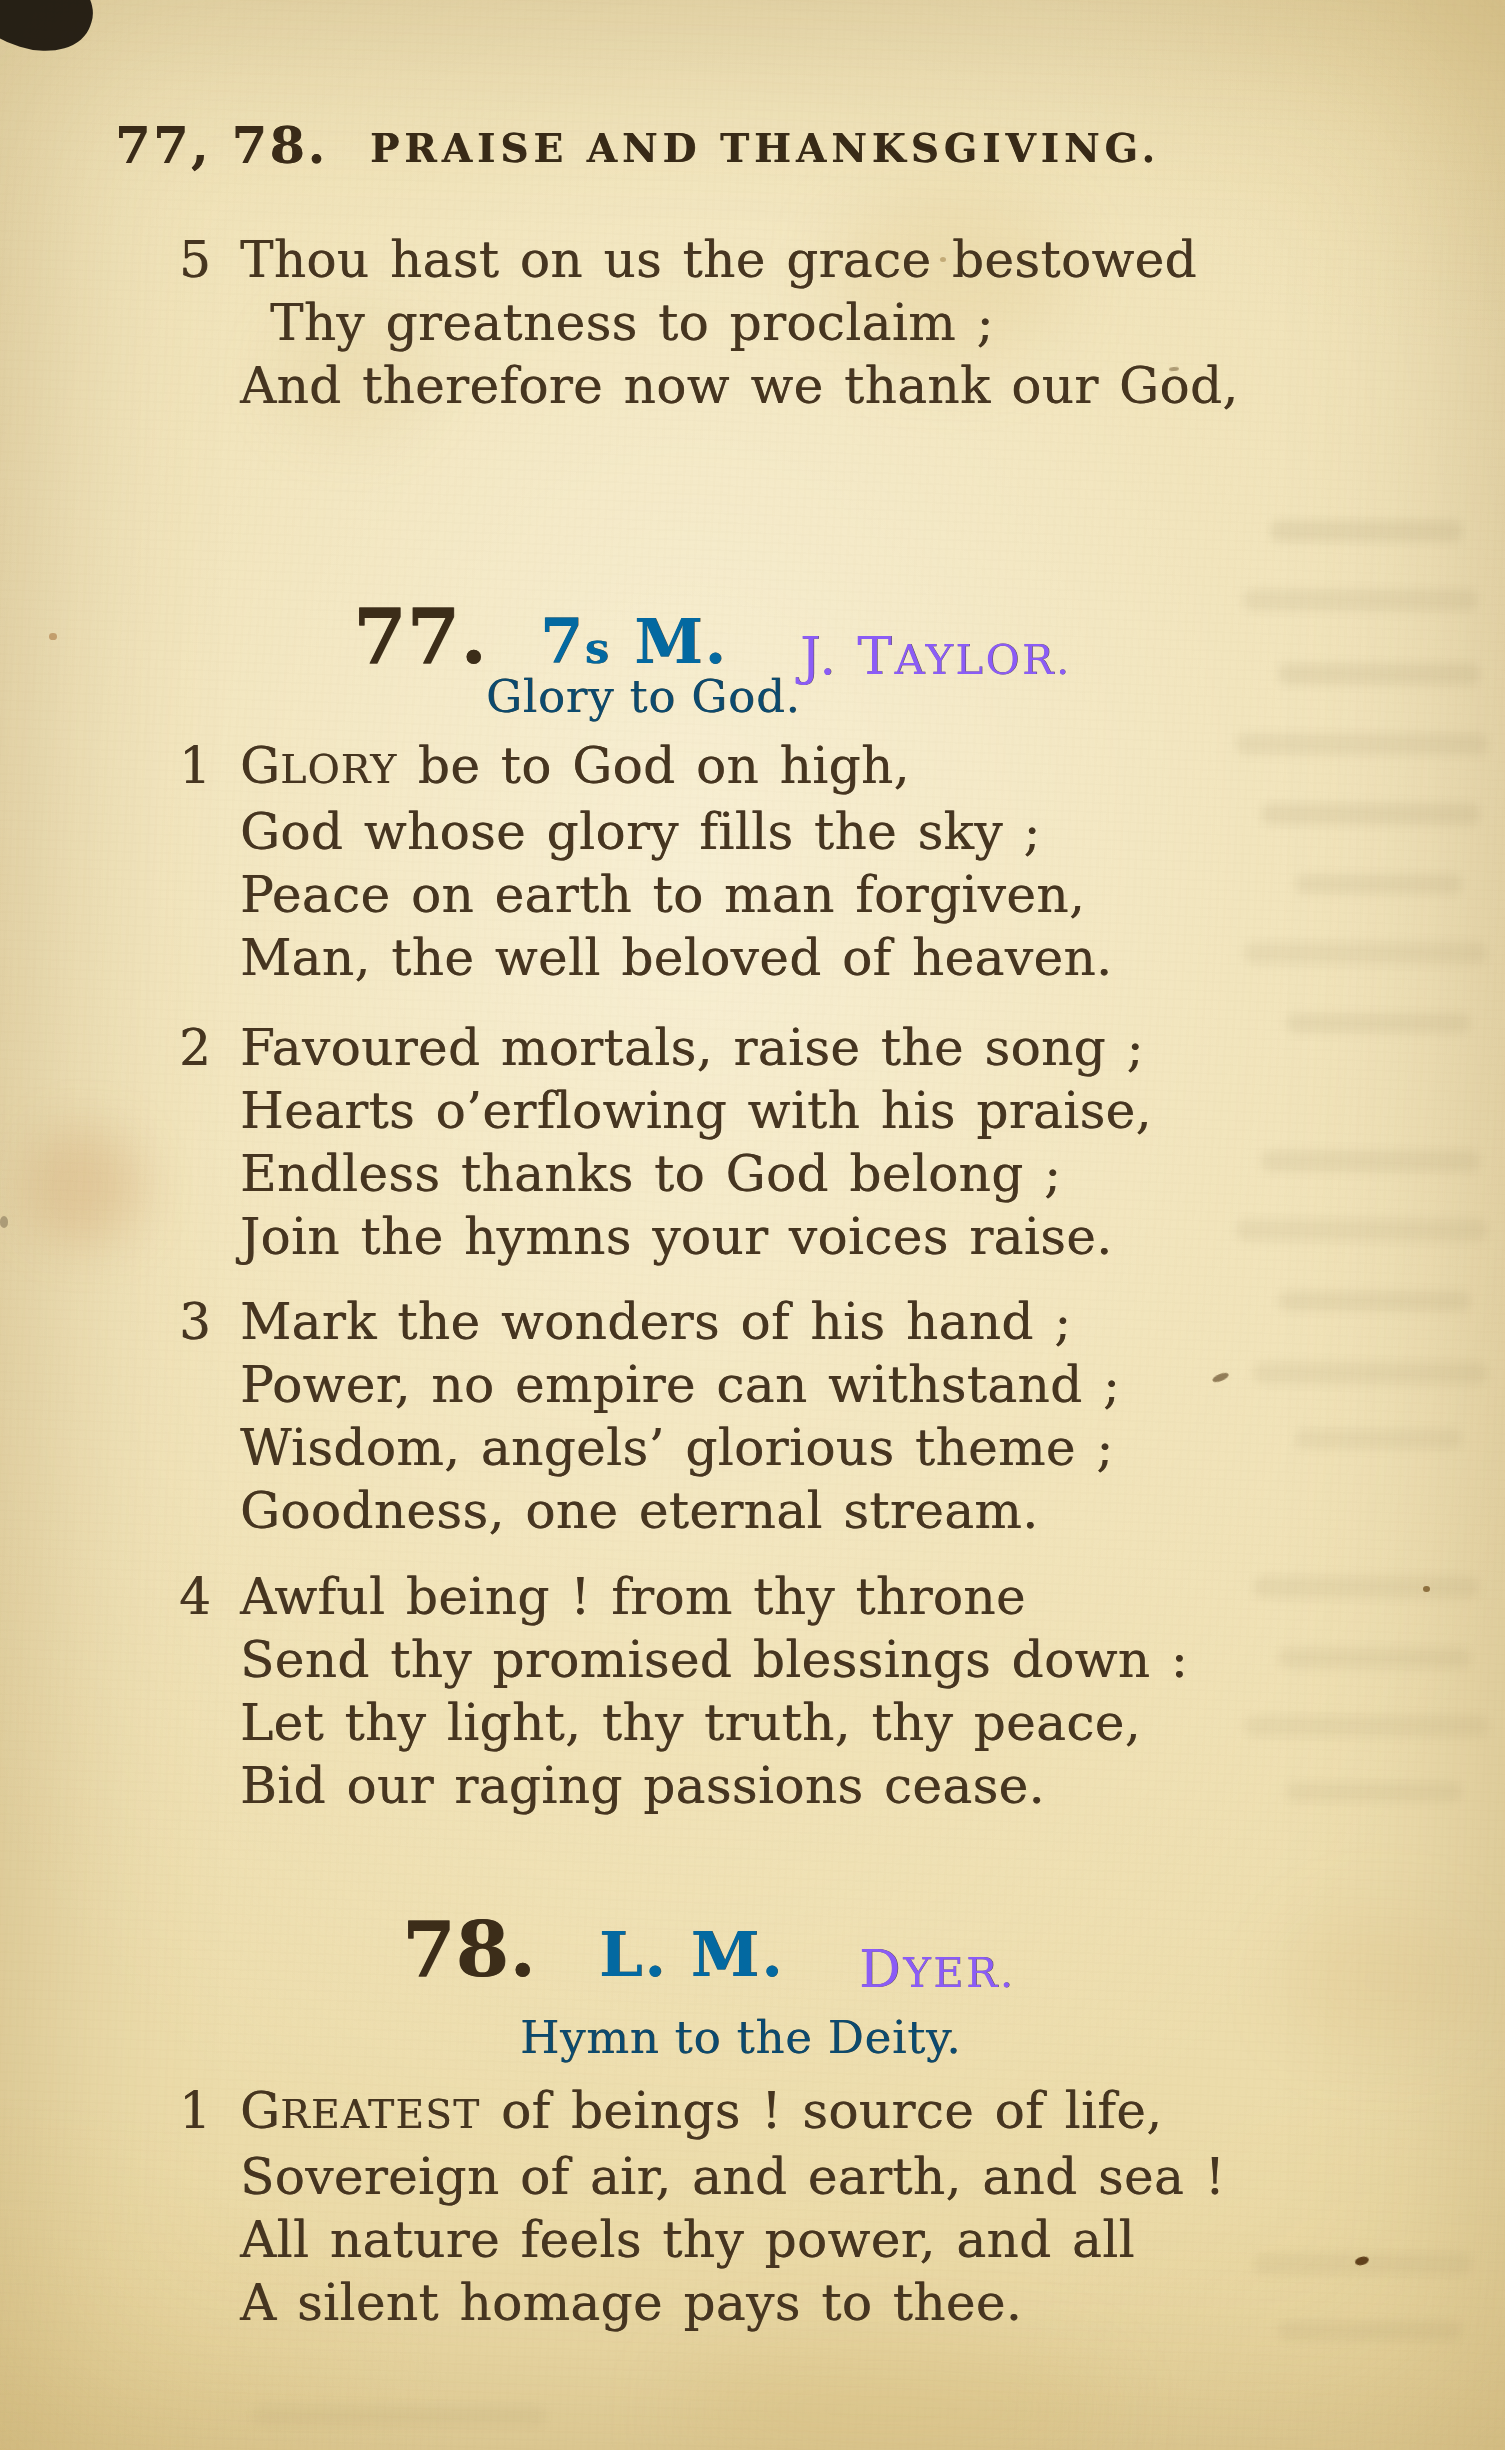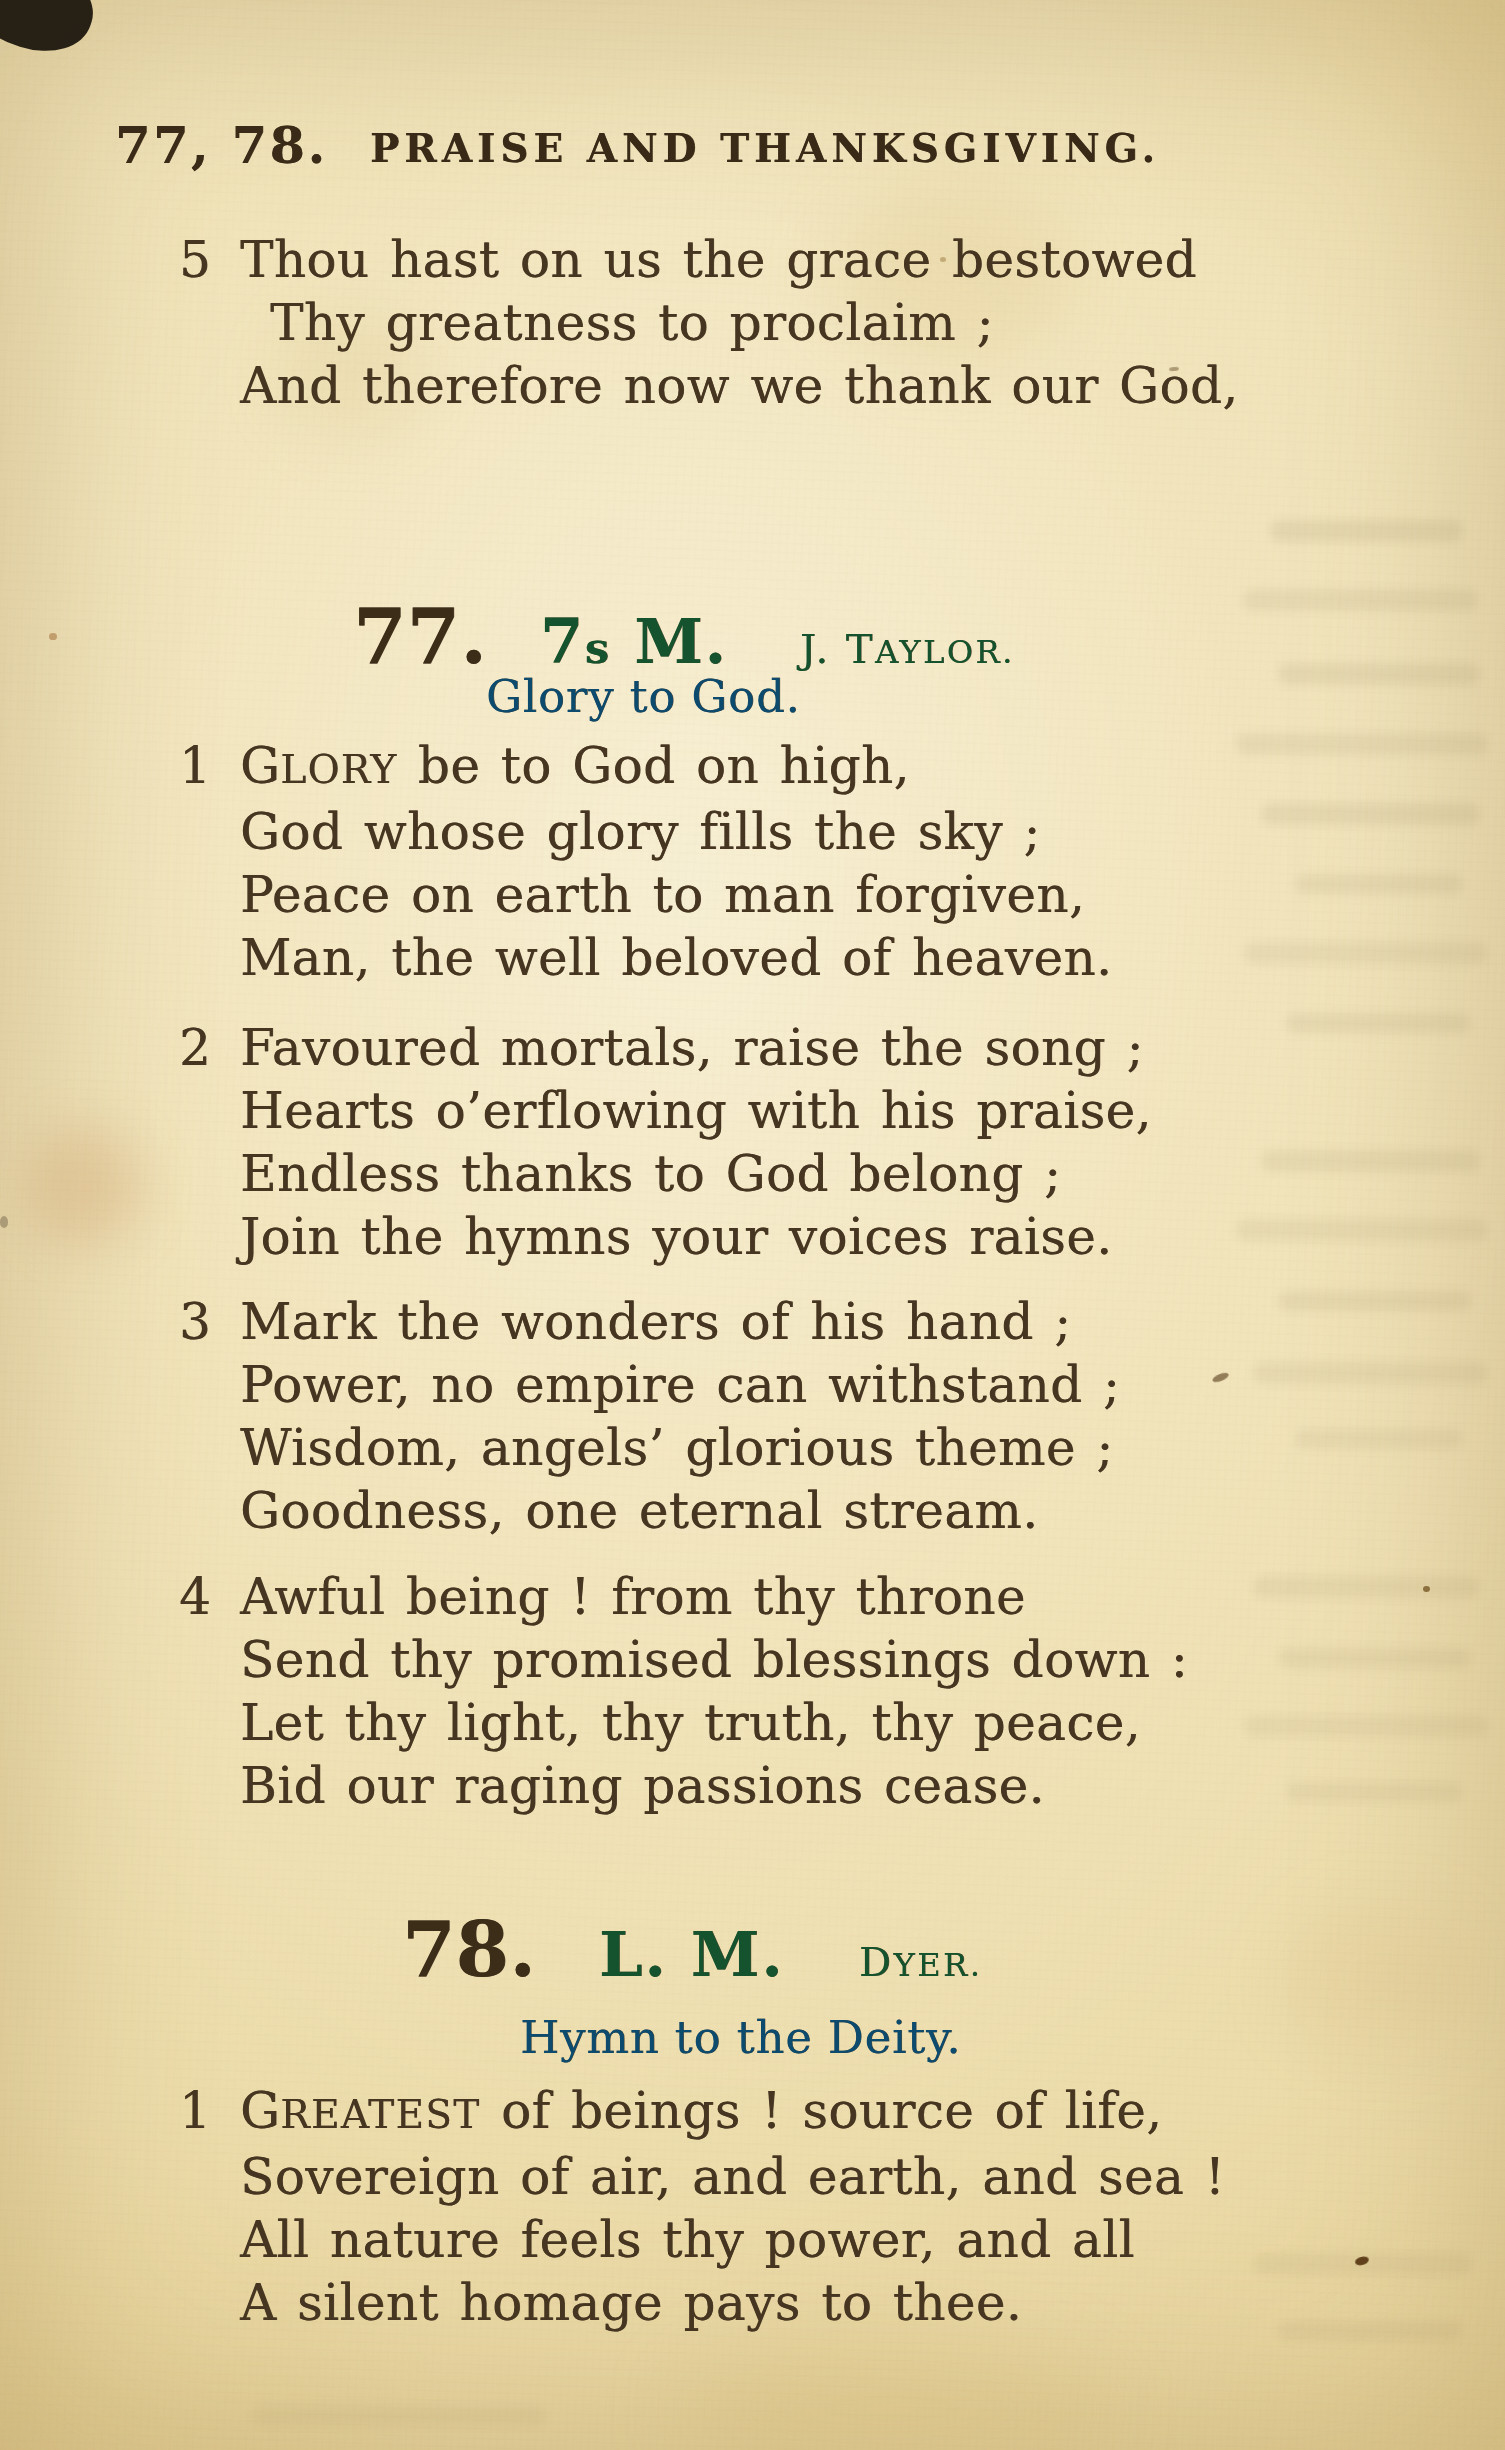--- a/index.html
+++ b/index.html
@@ -19,23 +19,23 @@
     background:repeating-linear-gradient(93deg, rgba(180,150,90,.05) 0 2.5px, rgba(0,0,0,0) 2.5px 7.6px),
                repeating-linear-gradient(2deg, rgba(120,95,50,.04) 0 1.7px, rgba(0,0,0,0) 1.7px 9.2px);}
   .ink{text-shadow:0.4px 0.3px 0.6px rgba(56,42,24,.8);}
   .hdr-nums{position:absolute;left:115px;top:115px;font-size:51px;font-weight:bold;letter-spacing:2.5px;color:#3a2b18;}
   .hdr-title{position:absolute;left:370px;top:125px;font-size:39px;font-weight:bold;letter-spacing:5px;color:#382a17;white-space:nowrap;}
   .verse{position:absolute;left:240px;font-size:50px;line-height:63px;white-space:nowrap;word-spacing:4.2px;letter-spacing:0.4px;}
   .verse .vnum{position:absolute;left:-61px;top:0;}
   .verse .line.indent{margin-left:30px;}
   .sc{font-size:.78em;text-transform:uppercase;letter-spacing:1.3px;}
   .hymn-number{position:absolute;font-weight:bold;font-size:77px;color:#3c2d19;}
-  .hymn-meter{position:absolute;font-weight:bold;font-size:62px;color:#14532d;letter-spacing:1.7px;}
+  .hymn-meter{position:absolute;font-weight:bold;font-size:62px;color:#0369a1;letter-spacing:1.7px;}
   .meter-s{font-size:.7em;}
-  .hymn-author{position:absolute;font-size:40px;color:#14532d;letter-spacing:2.5px;white-space:nowrap;}
+  .hymn-author{position:absolute;font-size:52px;color:#8b5cf6;letter-spacing:2.5px;white-space:nowrap;}
   .sm-caps{font-size:.8em;text-transform:uppercase;}
   .hymn-title{position:absolute;font-size:45px;color:#0c4a6e;letter-spacing:0.8px;white-space:nowrap;}
   .corner-wedge{position:absolute;left:-32px;top:-39px;width:126px;height:87px;background:#17110a;border-radius:48%;transform:rotate(18deg);opacity:.92;}
   .artifact{position:absolute;pointer-events:none;}
 </style>
 </head>
 <body>
 
 <div class="vignette"></div>
 <div class="grain"></div>

